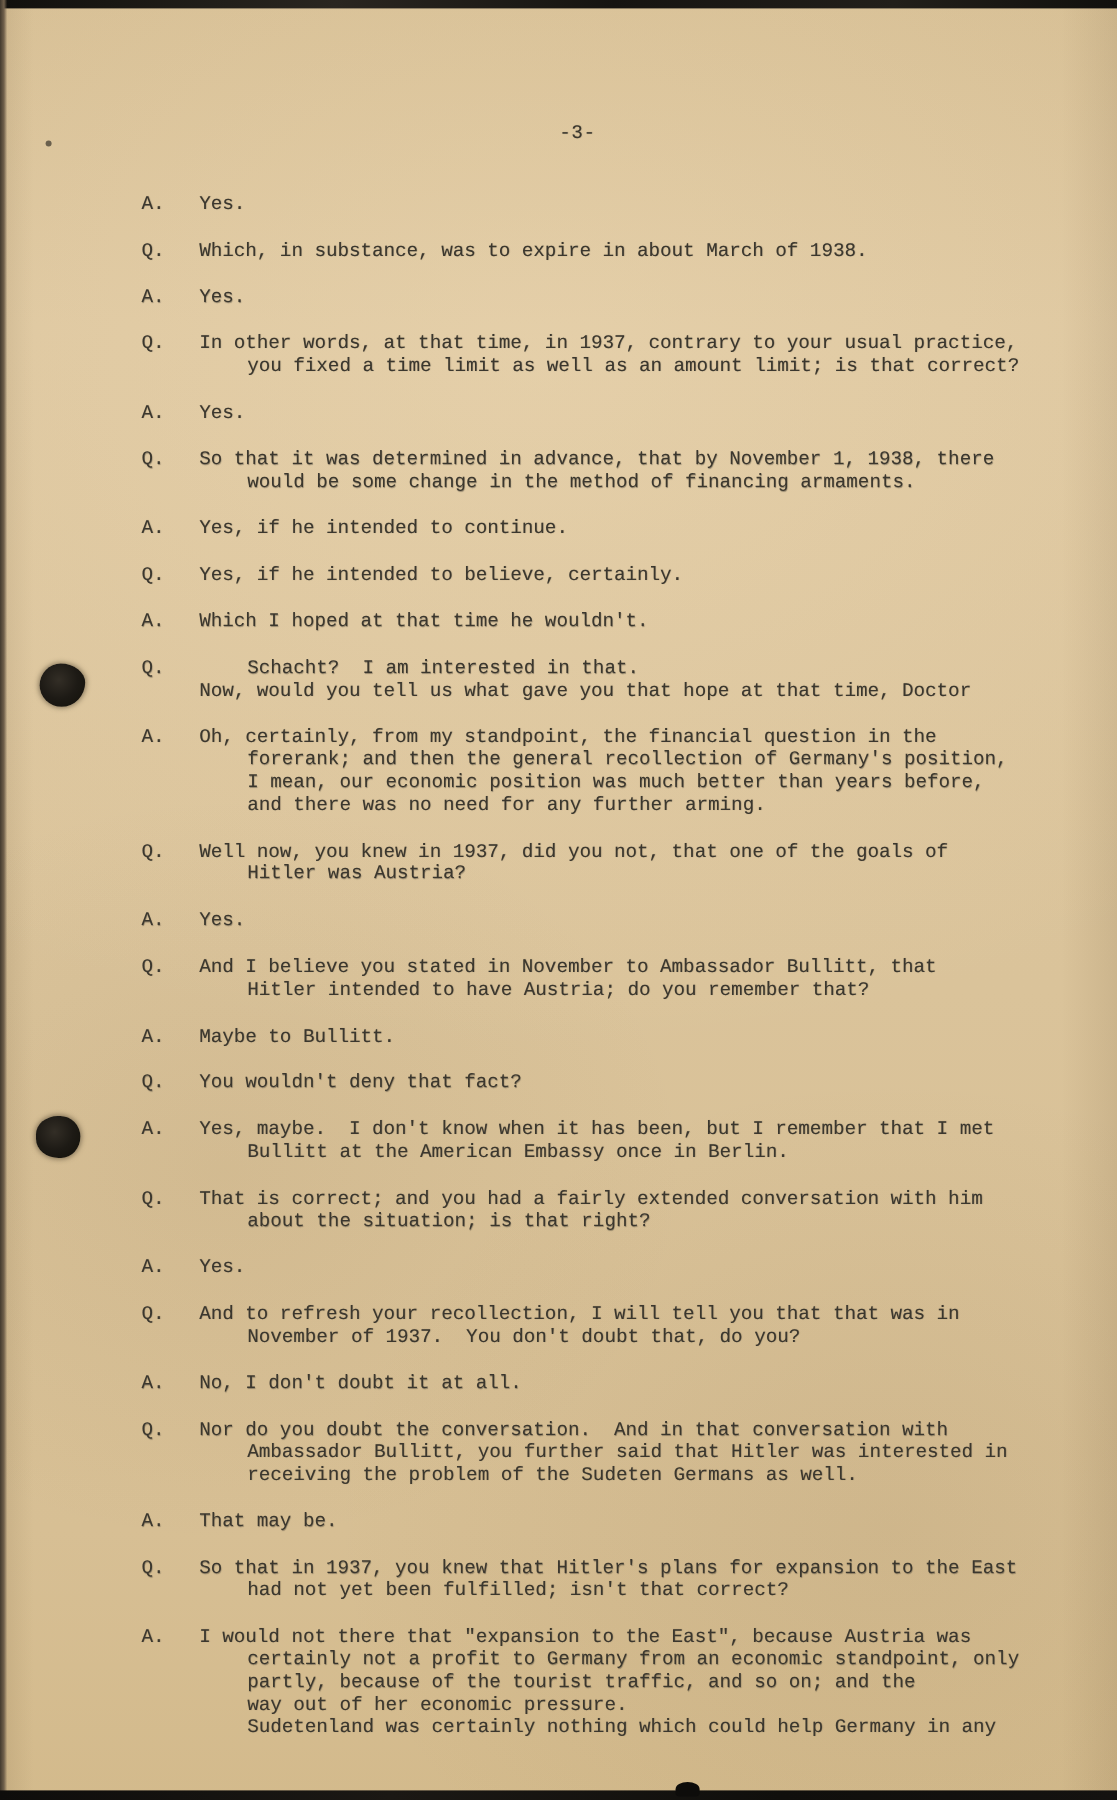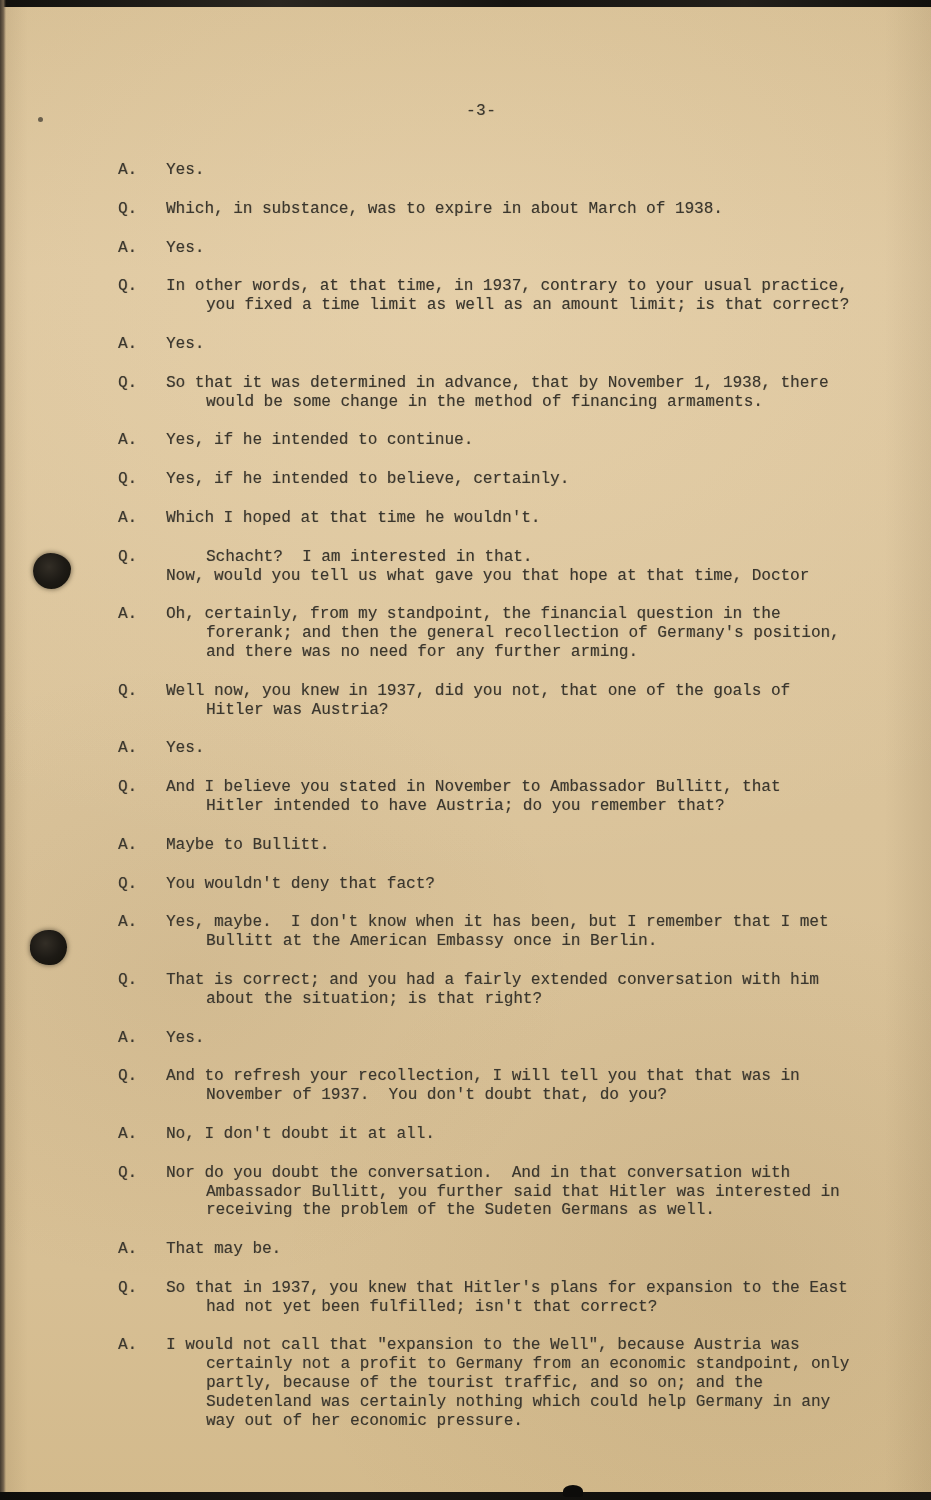--- a/index.html
+++ b/index.html
@@ -177,20 +177,21 @@
           <div class="line cont">Schacht?  I am interested in that.</div>
           <div class="line">Now, would you tell us what gave you that hope at that time, Doctor</div>
         </div>
   </div>
 
   <div class="entry ink">
     <div class="speaker">A.</div>
     <div class="text">
           <div class="line">Oh, certainly, from my standpoint, the financial question in the</div>
           <div class="line cont">forerank; and then the general recollection of Germany's position,</div>
+          <div class="line cont">I mean, our economic position was much better than years before,</div>
           <div class="line cont">and there was no need for any further arming.</div>
         </div>
   </div>
 
   <div class="entry ink">
     <div class="speaker">Q.</div>
     <div class="text">
           <div class="line">Well now, you knew in 1937, did you not, that one of the goals of</div>
           <div class="line cont">Hitler was Austria?</div>
         </div>
@@ -283,25 +284,25 @@
     <div class="speaker">Q.</div>
     <div class="text">
           <div class="line">So that in 1937, you knew that Hitler's plans for expansion to the East</div>
           <div class="line cont">had not yet been fulfilled; isn't that correct?</div>
         </div>
   </div>
 
   <div class="entry ink">
     <div class="speaker">A.</div>
     <div class="text">
-          <div class="line">I would not call that "expansion to the Well", because Austria was</div>
+          <div class="line">I would not there that "expansion to the East", because Austria was</div>
           <div class="line cont">certainly not a profit to Germany from an economic standpoint, only</div>
           <div class="line cont">partly, because of the tourist traffic, and so on; and the</div>
+          <div class="line cont">way out of her economic pressure.</div>
           <div class="line cont">Sudetenland was certainly nothing which could help Germany in any</div>
-          <div class="line cont">way out of her economic pressure.</div>
         </div>
   </div>
 </div>
 
   <div class="edge-top"></div>
   <div class="edge-left"></div>
   <div class="edge-bottom"></div>
   <div class="edge-blob"></div>
 </div>
 

